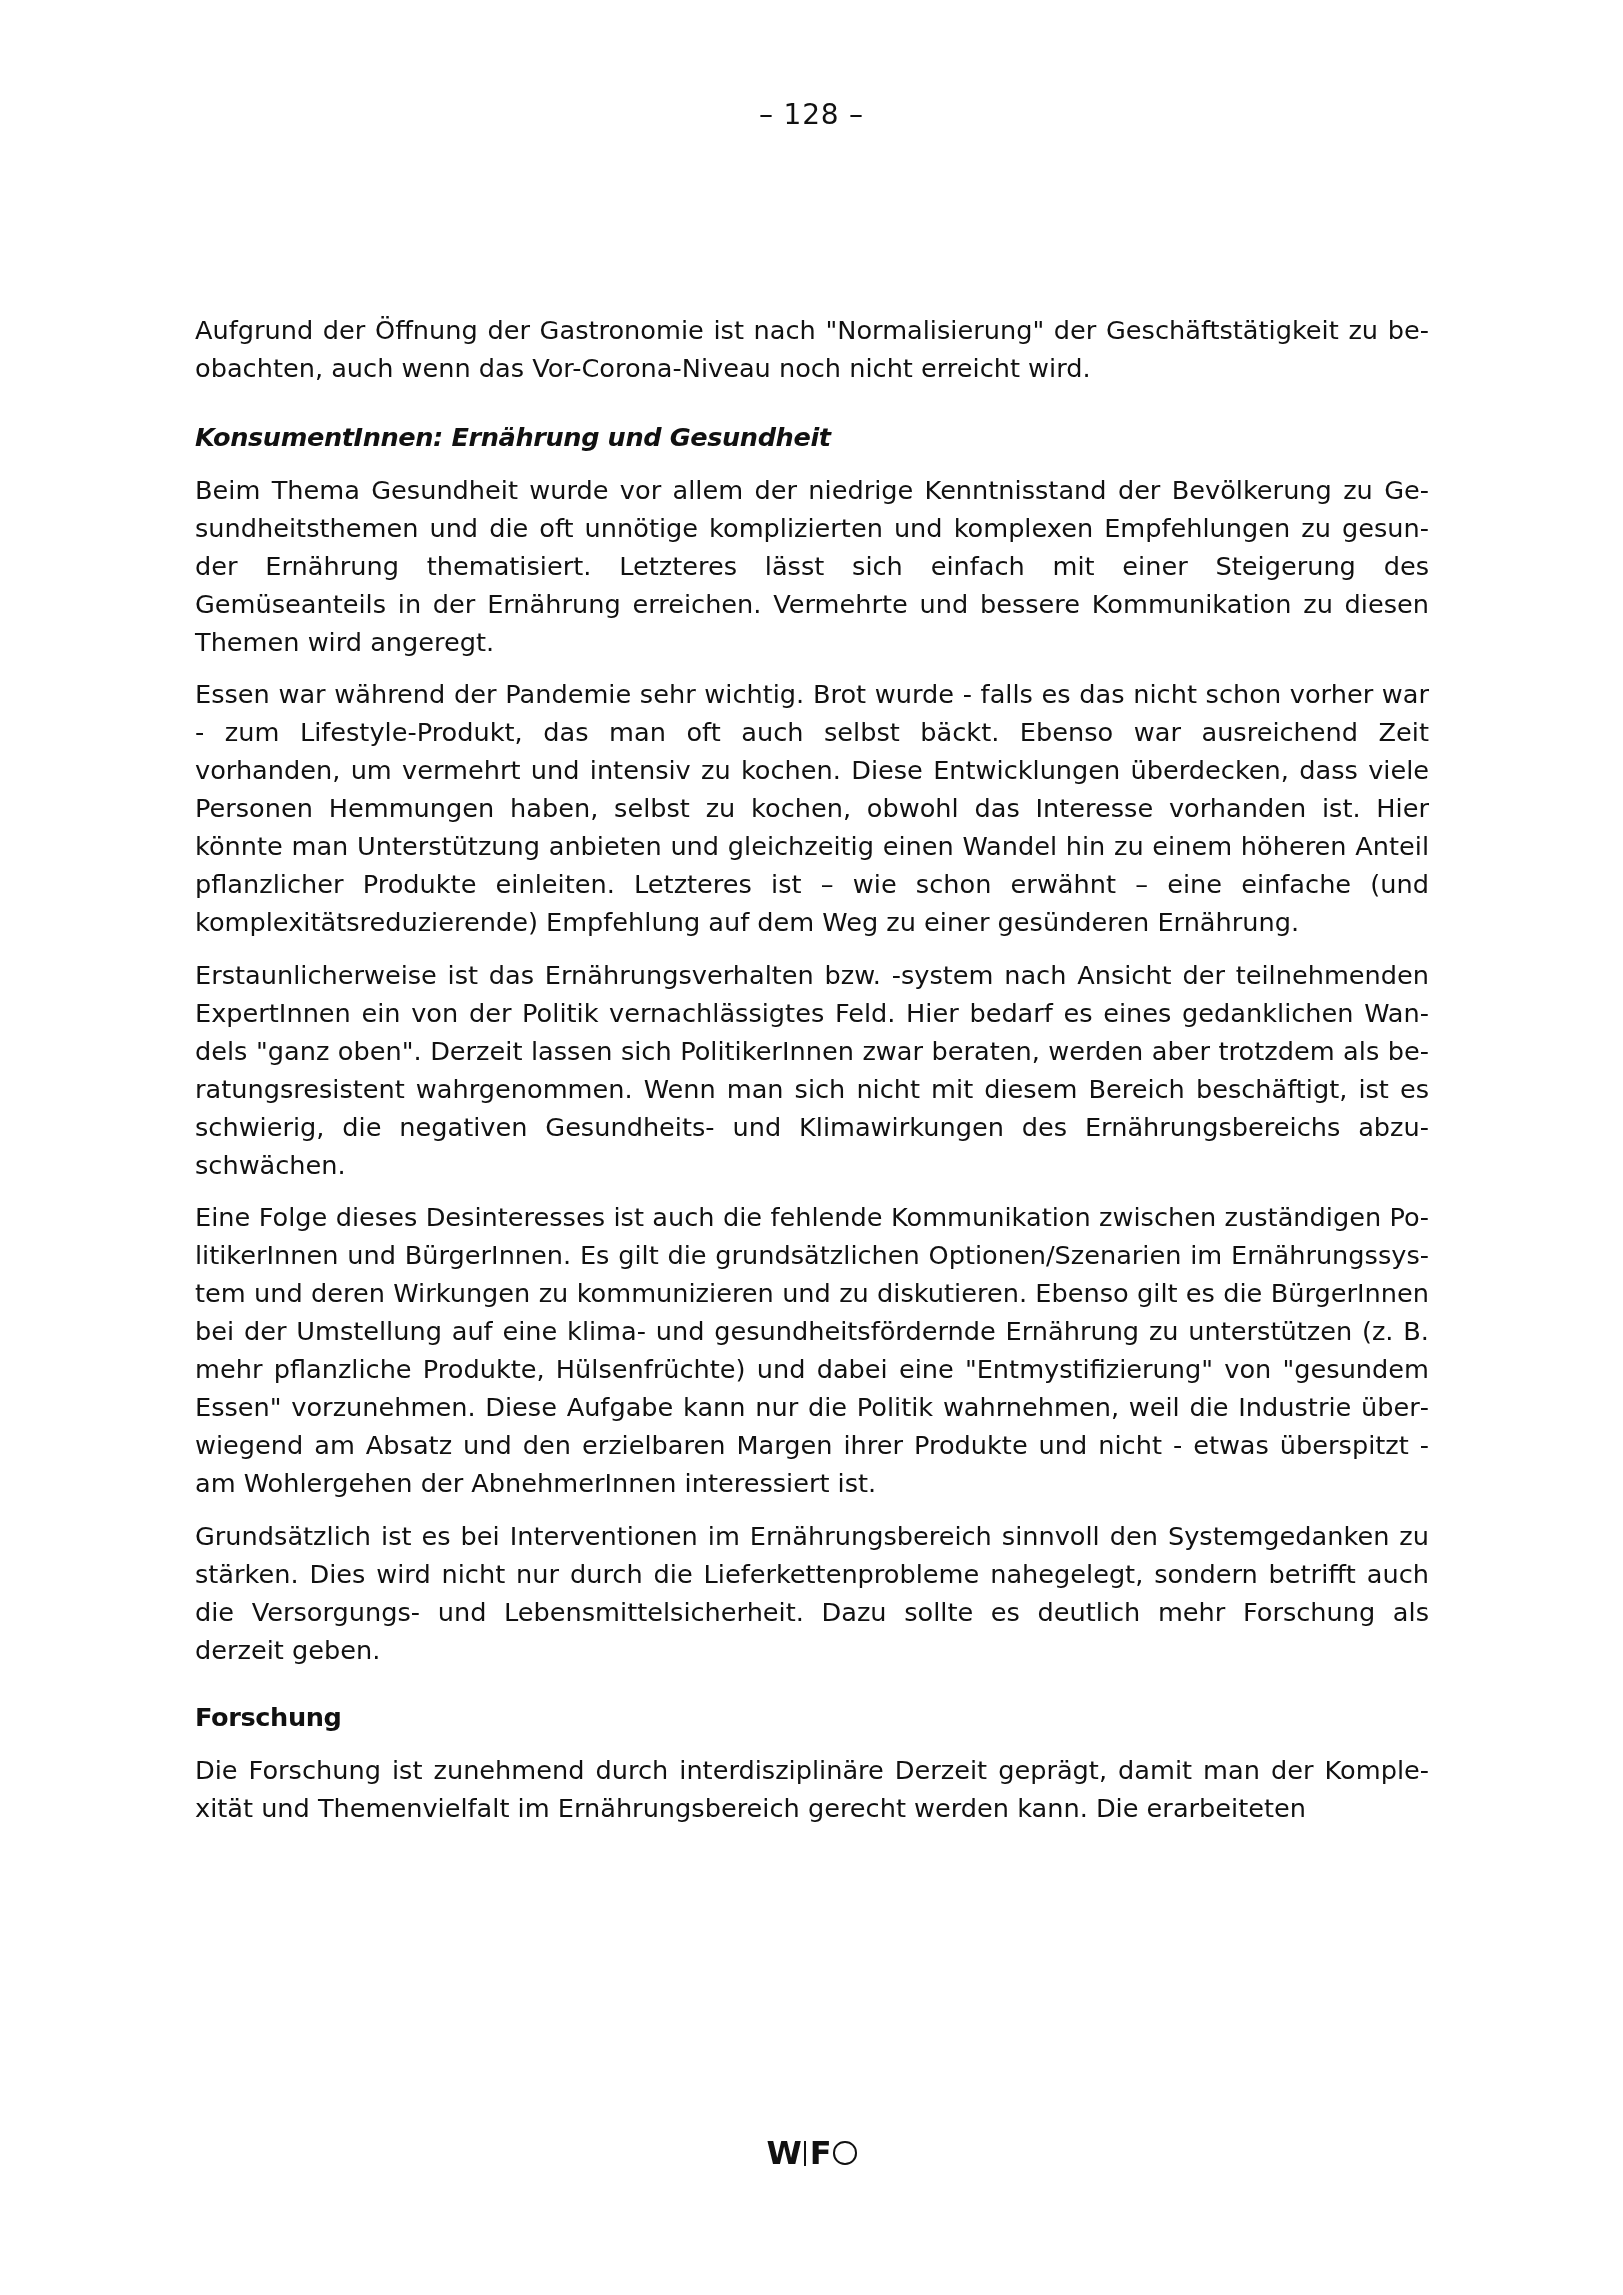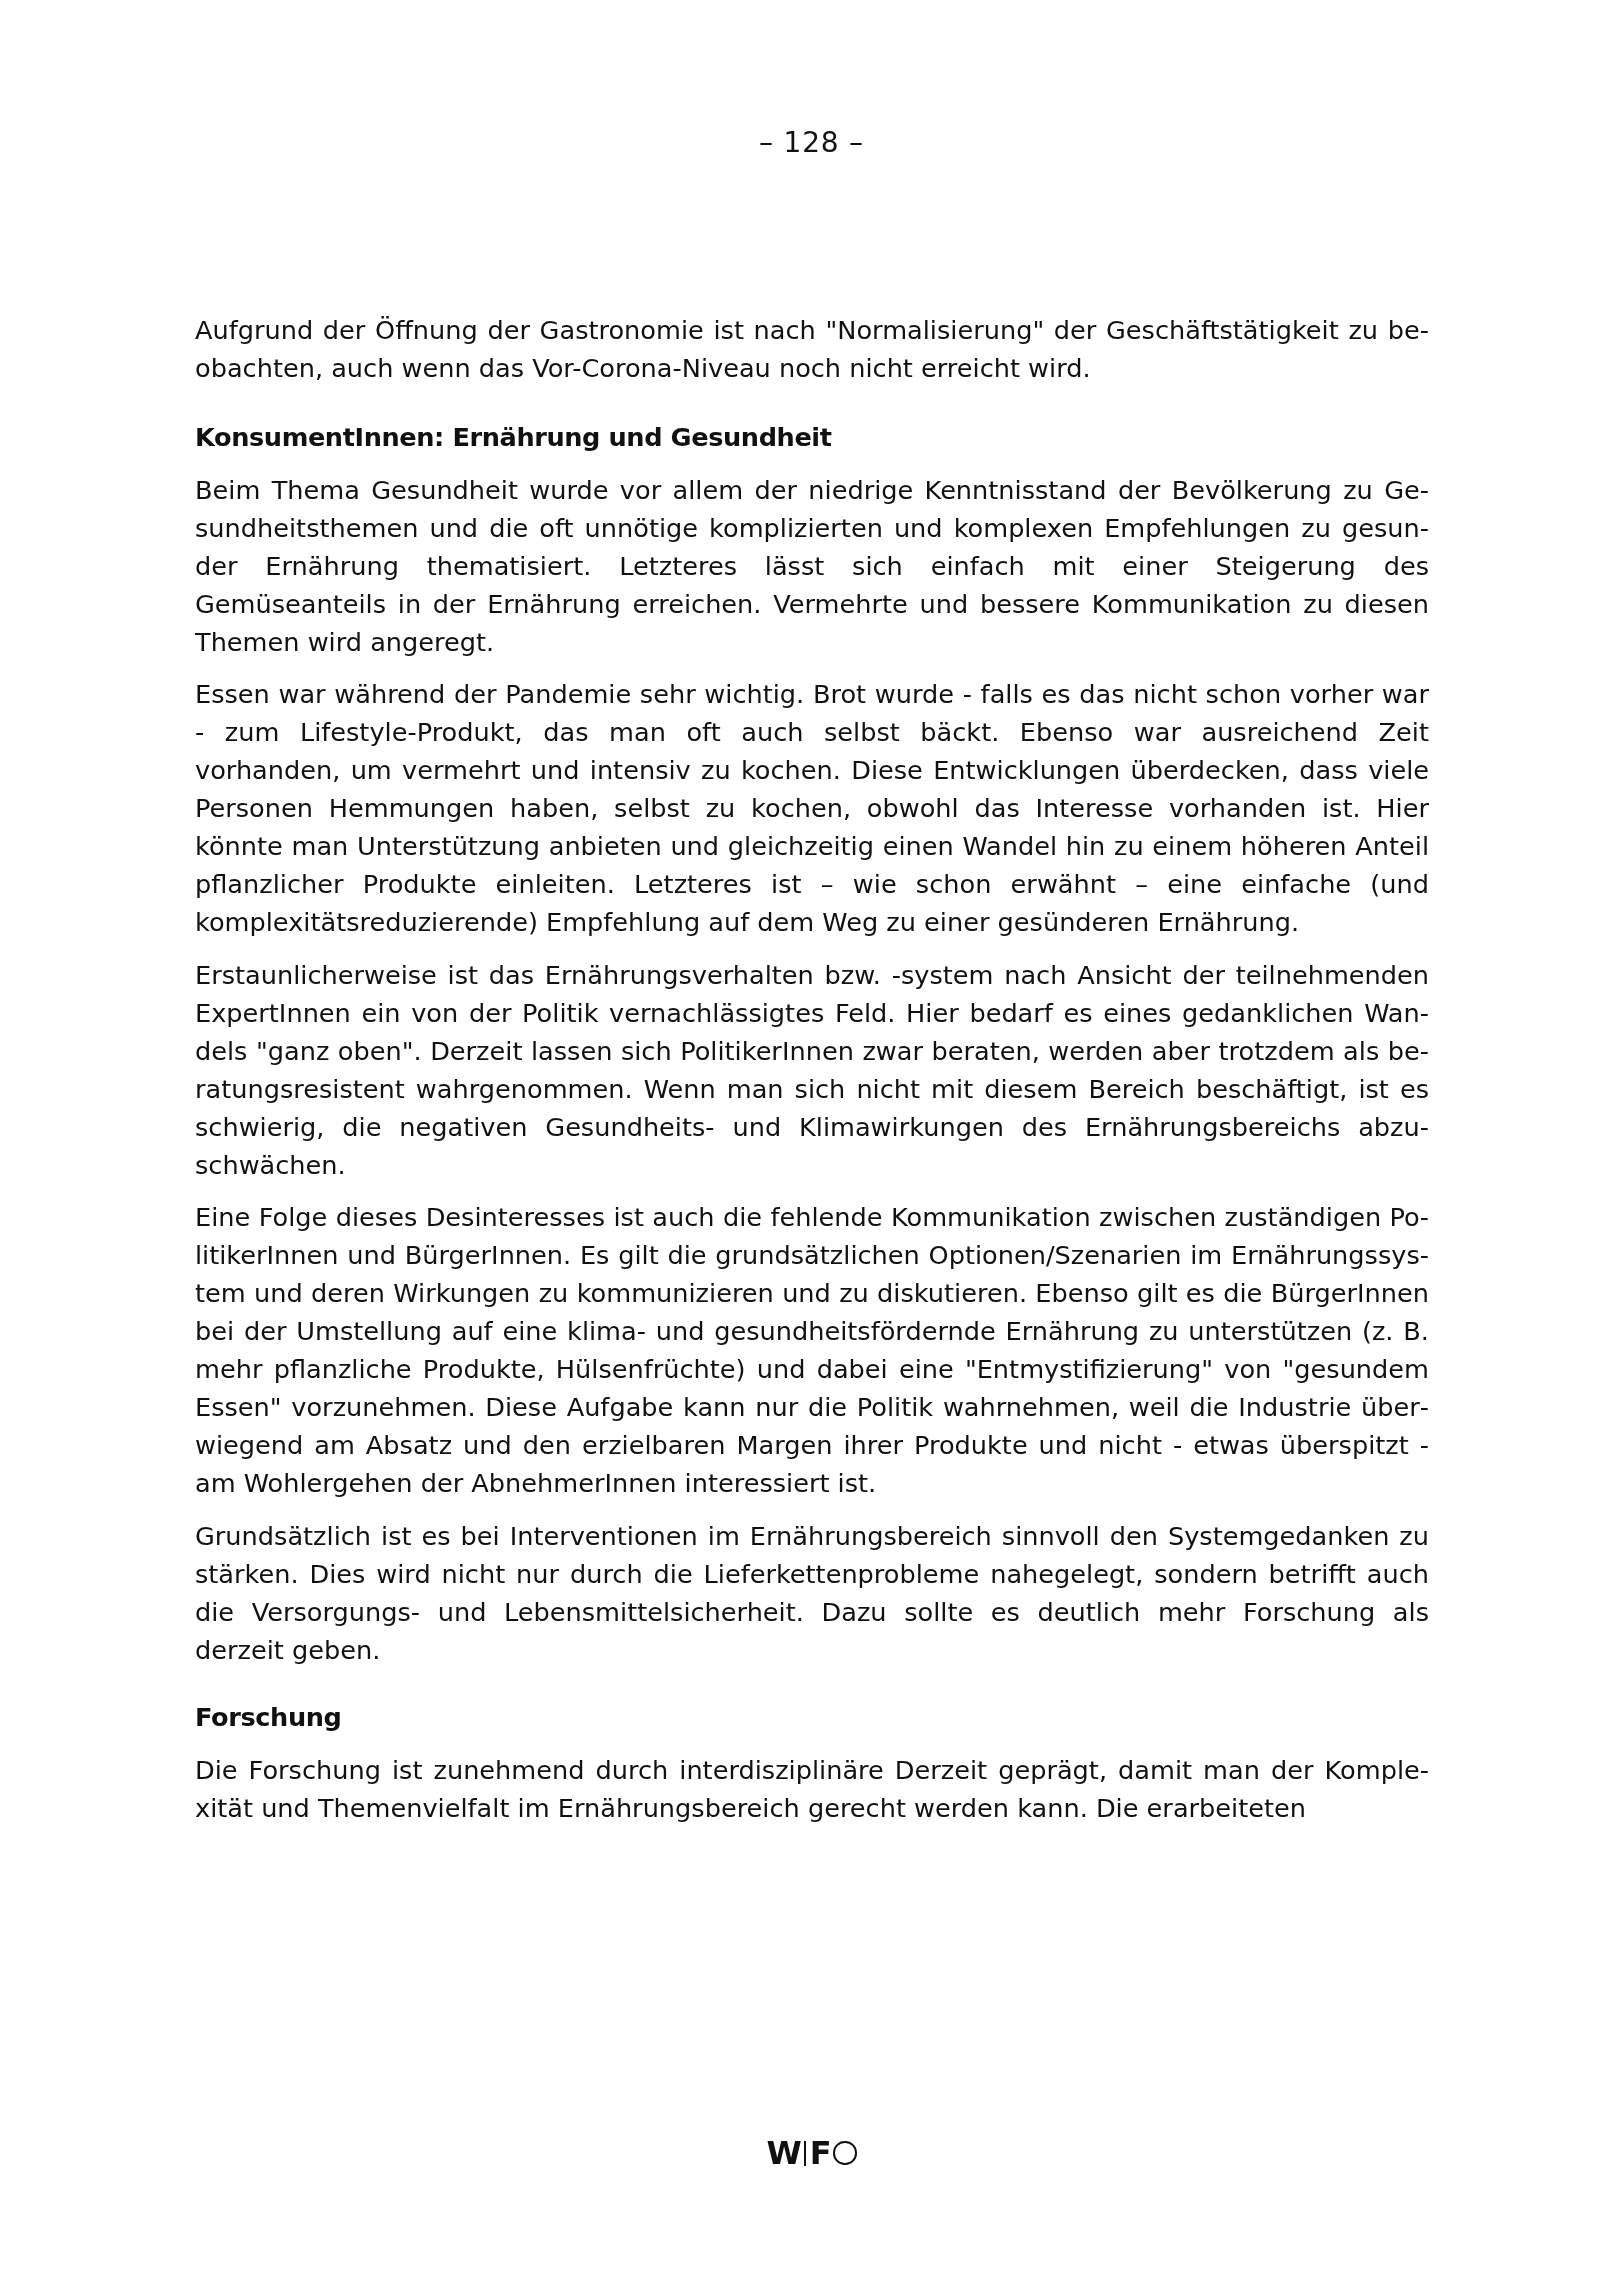--- a/index.html
+++ b/index.html
@@ -10,21 +10,21 @@
   body {
     width: 1623px;
     height: 2295px;
     position: relative;
     overflow: hidden;
     color: #111111;
     font-family: "DejaVu Sans", "Liberation Sans", sans-serif;
   }
   .page-number {
     position: absolute;
-    top: 126px;
+    top: 98px;
     left: 0;
     width: 1623px;
     text-align: center;
     font-size: 28px;
     letter-spacing: 0.8px;
   }
   .content {
     position: absolute;
     top: 311px;
     left: 195px;
@@ -39,20 +39,21 @@
   }
   .content h2 {
     font-size: 25.6px;
     font-weight: bold;
     line-height: 38px;
     margin: 29px 0 14.6px 0;
     letter-spacing: -0.4px;
   }
   .content h2.first {
     margin-top: 31px;
+    font-style: italic;
   }
   .footer-logo {
     position: absolute;
     top: 2135px;
     left: 0;
     width: 1623px;
     text-align: center;
   }
   .logo {
     display: inline-flex;

